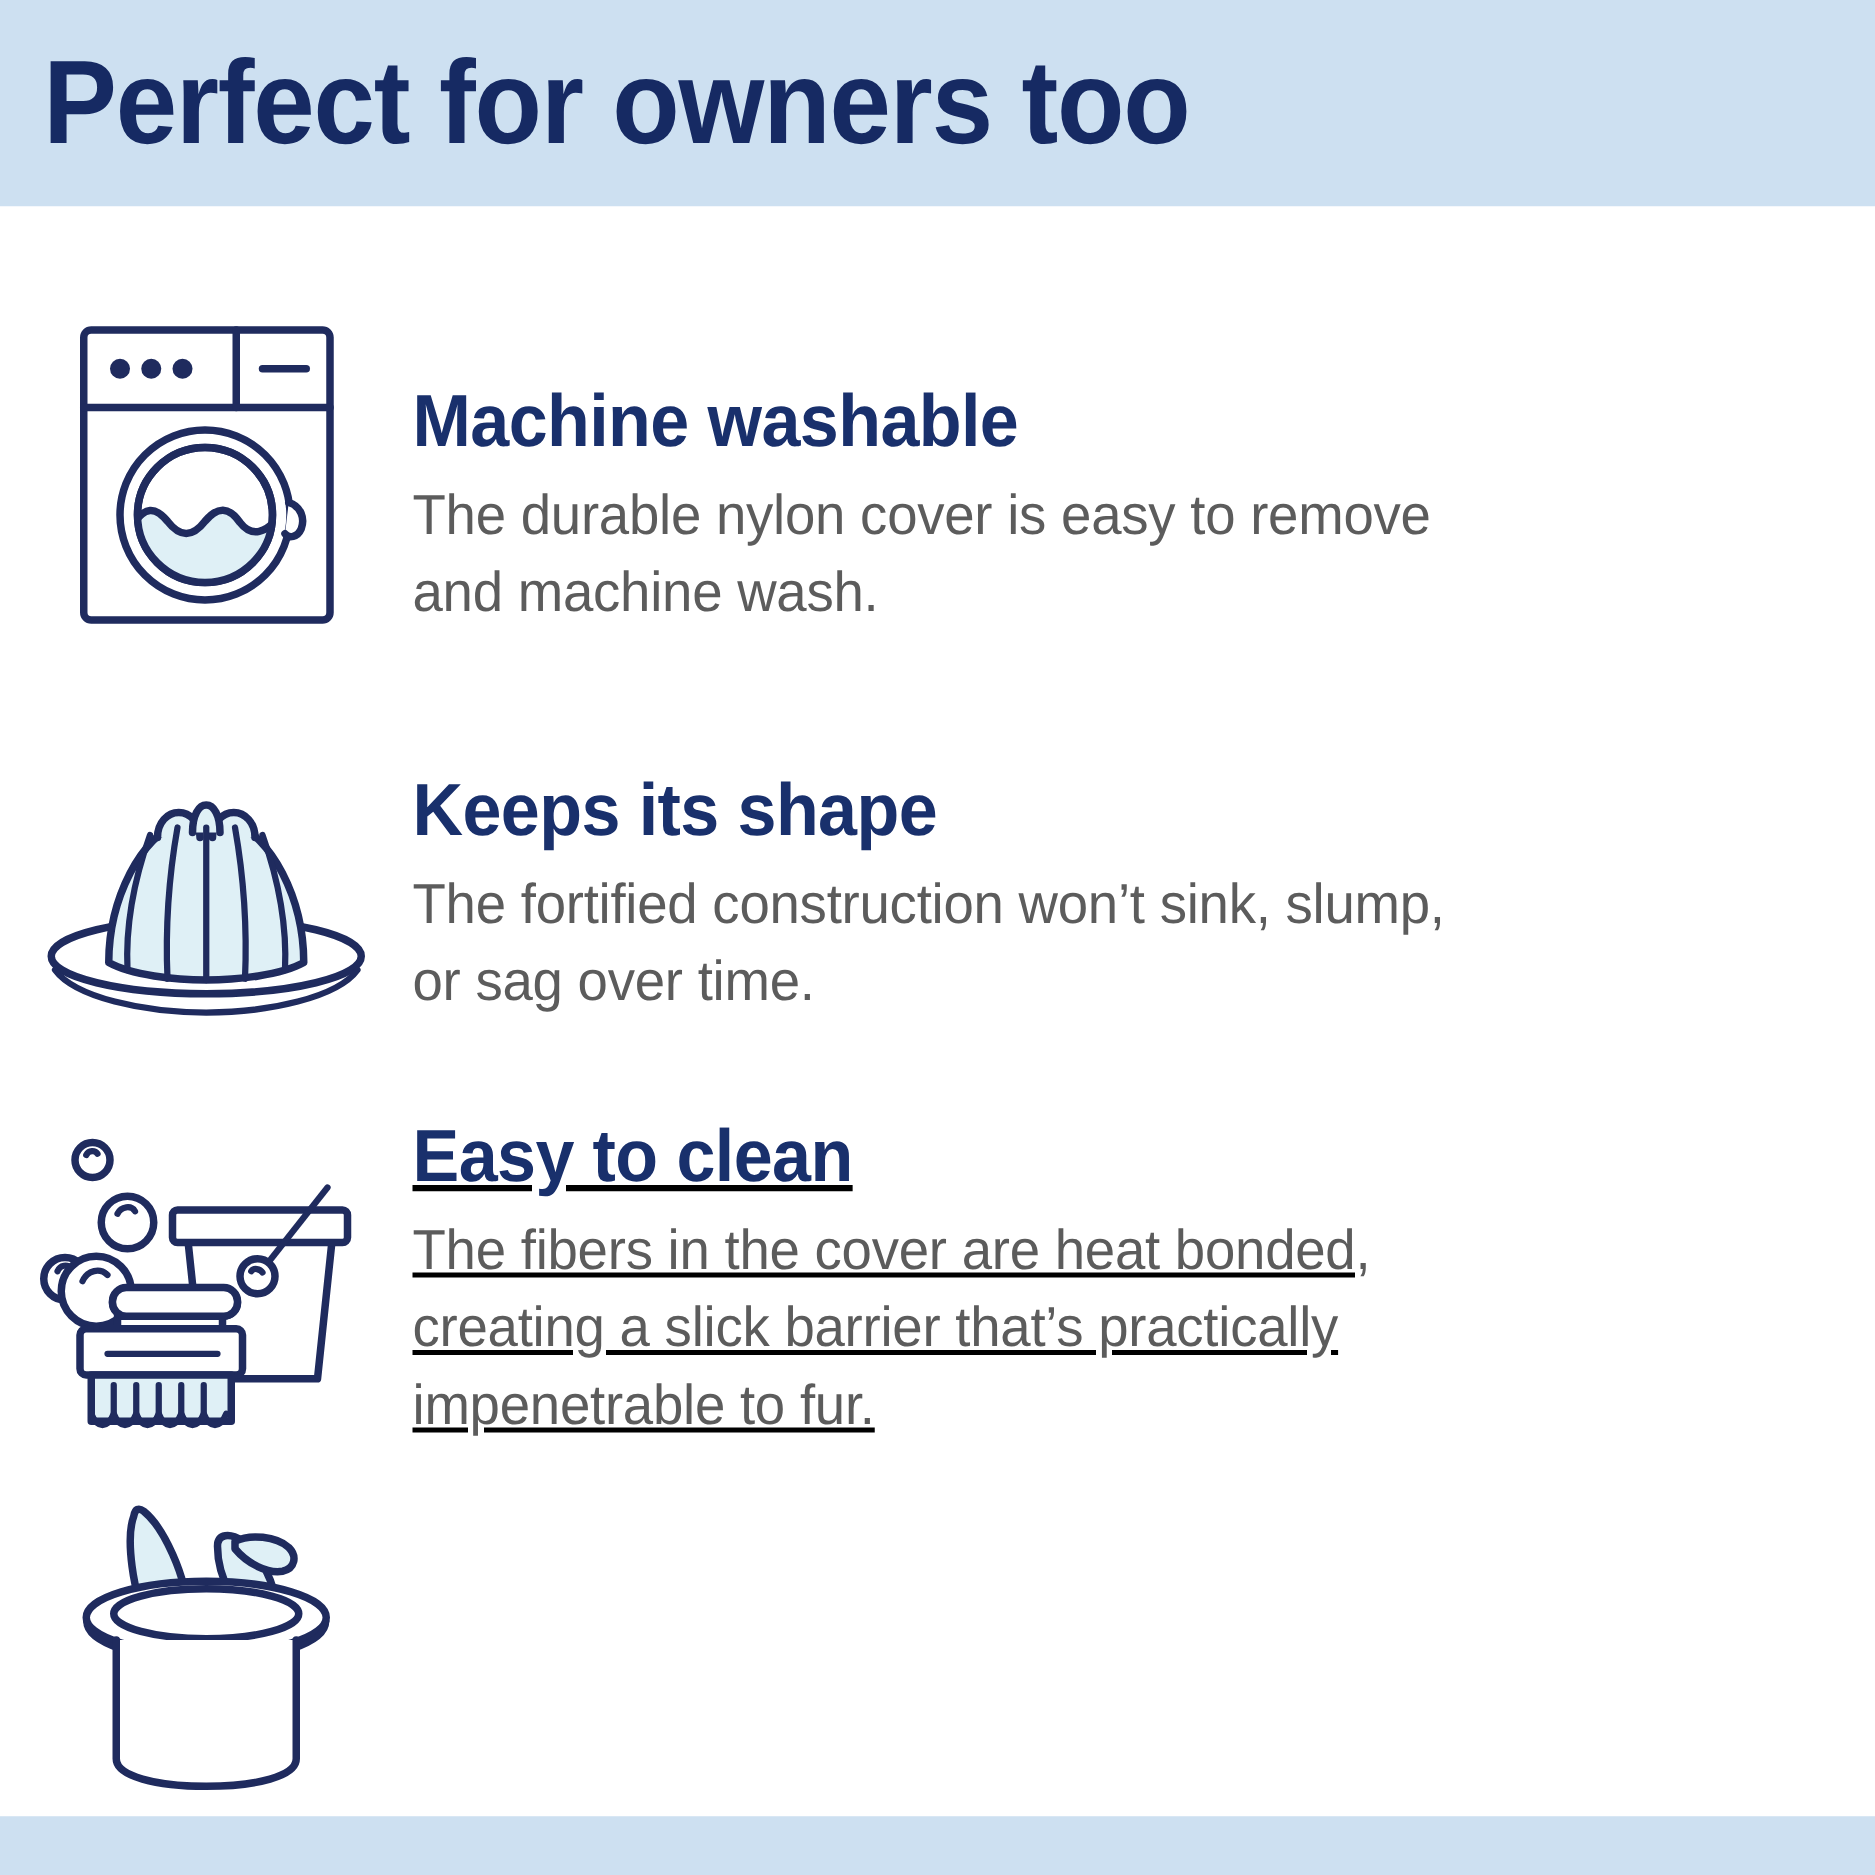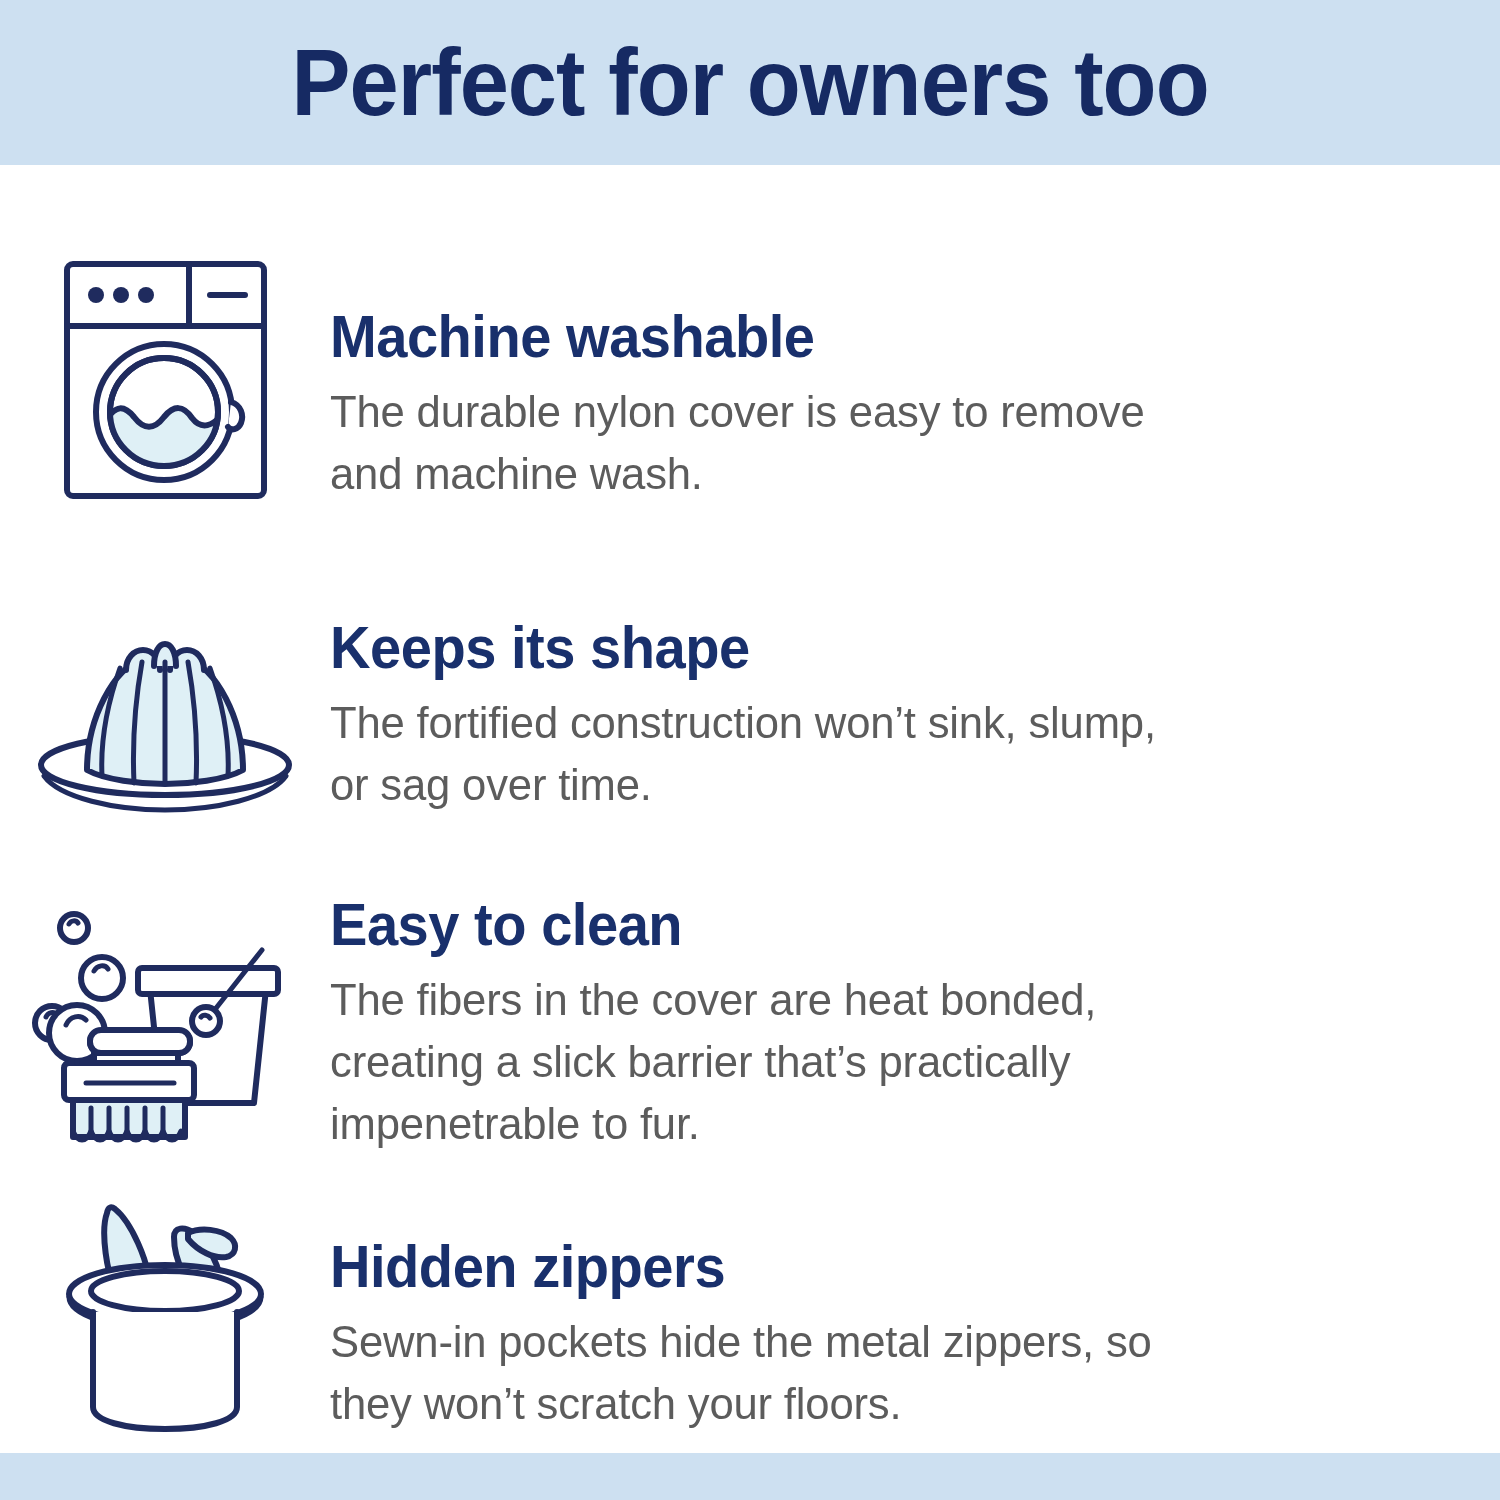--- a/index.html
+++ b/index.html
@@ -23,21 +23,21 @@
   
   .band-top {
     position: absolute;
     left: 0;
     top: 0;
     width: 1500px;
     height: 165px;
     background: #cde0f1;
     display: flex;
     align-items: center;
-    justify-content: center;
+    justify-content: flex-start;
   }
   .band-bottom {
     position: absolute;
     left: 0;
     top: 1453px;
     width: 1500px;
     height: 47px;
     background: #cde0f1;
   }
 
@@ -67,21 +67,21 @@
   .feature-row {
     position: absolute;
     left: 0;
     width: 1500px;
     display: flex;
     flex-direction: row;
     align-items: flex-end;
   }
   .row-1 { top: 40px;  height: 300px; }
   .row-2 { top: 346px; height: 305px; }
-  .row-3 { top: 645px; height: 345px; }
+  .row-3 { top: 645px; height: 345px; text-decoration: underline; }
   .row-4 { top: 990px; height: 280px; }
 
   .feature-icon {
     width: 330px;
     min-width: 330px;
     display: flex;
     align-items: flex-start;
     justify-content: center;
     padding-top: 0px;
     box-sizing: border-box;
@@ -253,23 +253,19 @@
           <path class="ic-fill" d="M 116 42 C 116 70 134 96 146 104 L 163 93 C 163 72 150 48 136 38 C 126 31 116 32 116 42 Z"></path>
           <path class="ic-fill" d="M 130 38 C 142 32 163 34 173 43 C 180 50 178 60 168 62 C 156 64 140 56 130 44 Z"></path>
 
           <ellipse class="ic-white" cx="107" cy="99" rx="96" ry="29"></ellipse>
           <ellipse class="ic-white" cx="107" cy="96" rx="74" ry="20"></ellipse>
           <path class="ic-stroke-thin" d="M 11 102 C 11 120 54 134 107 134 C 160 134 203 120 203 102"></path>
 
           <path class="ic-white" d="M 35 117 L 35 212 C 35 226 67 234 107 234 C 147 234 179 226 179 212 L 179 117"></path>
         </svg>
       </div>
-      <div class="feature-text">
-        <div class="feature-heading">Hidden zippers</div>
-        <div class="feature-body">Sewn-in pockets hide the metal zippers, so they won’t scratch your floors.</div>
-      </div>
     </div>
 
   </div>
 
   <div class="band-bottom"></div>
 
 </div>
 
 </body></html>

